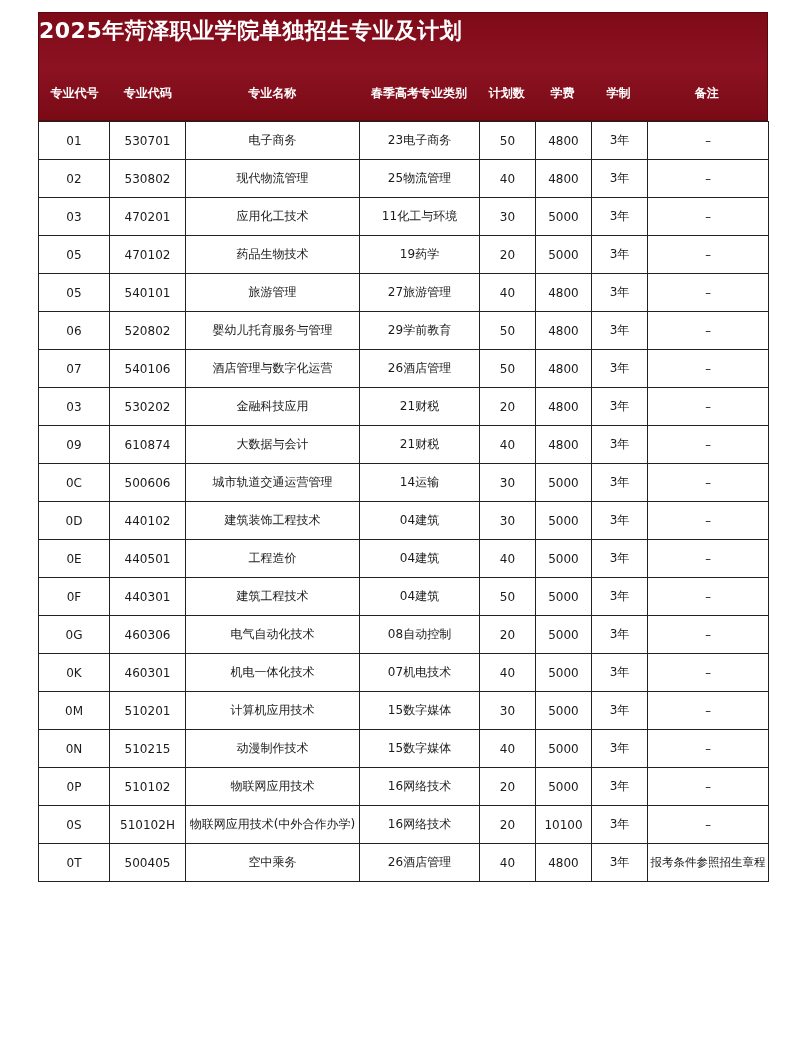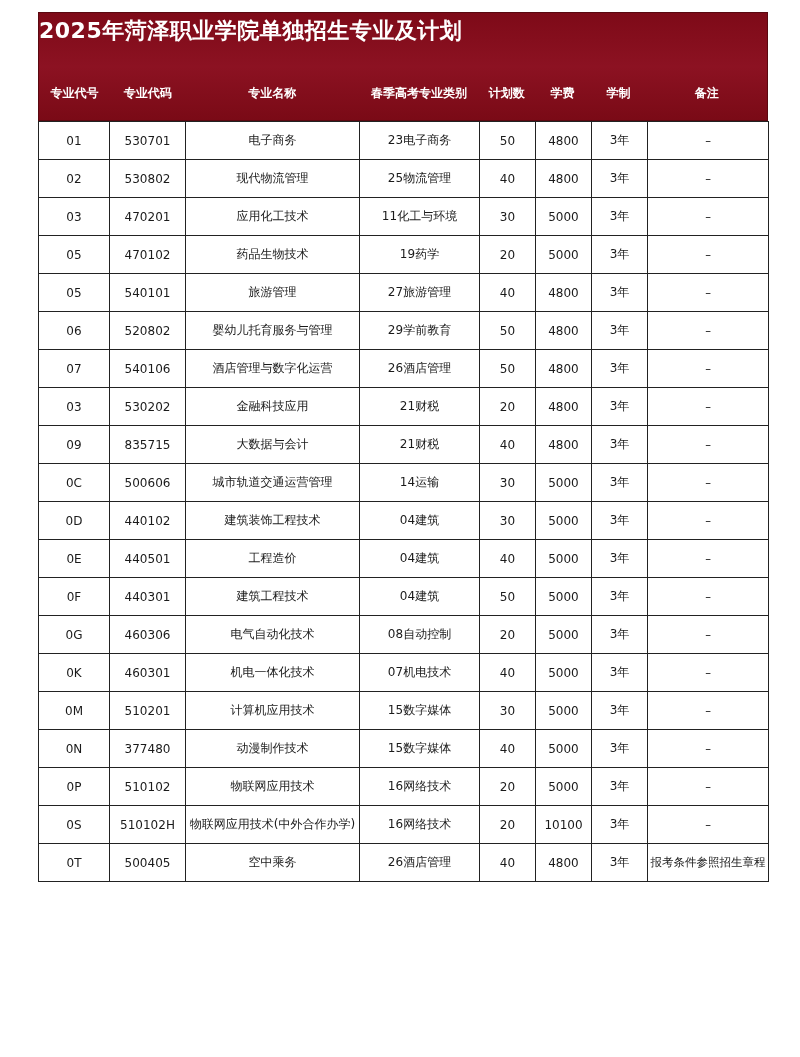--- a/index.html
+++ b/index.html
@@ -123,21 +123,21 @@
           <td>530202</td>
           <td>金融科技应用</td>
           <td>21财税</td>
           <td>20</td>
           <td>4800</td>
           <td>3年</td>
           <td class="remark">–</td>
         </tr>
         <tr>
           <td>09</td>
-          <td>835715</td>
+          <td>610874</td>
           <td>大数据与会计</td>
           <td>21财税</td>
           <td>40</td>
           <td>4800</td>
           <td>3年</td>
           <td class="remark">–</td>
         </tr>
         <tr>
           <td>0C</td>
           <td>500606</td>
@@ -203,21 +203,21 @@
           <td>510201</td>
           <td>计算机应用技术</td>
           <td>15数字媒体</td>
           <td>30</td>
           <td>5000</td>
           <td>3年</td>
           <td class="remark">–</td>
         </tr>
         <tr>
           <td>0N</td>
-          <td>377480</td>
+          <td>510215</td>
           <td>动漫制作技术</td>
           <td>15数字媒体</td>
           <td>40</td>
           <td>5000</td>
           <td>3年</td>
           <td class="remark">–</td>
         </tr>
         <tr>
           <td>0P</td>
           <td>510102</td>

